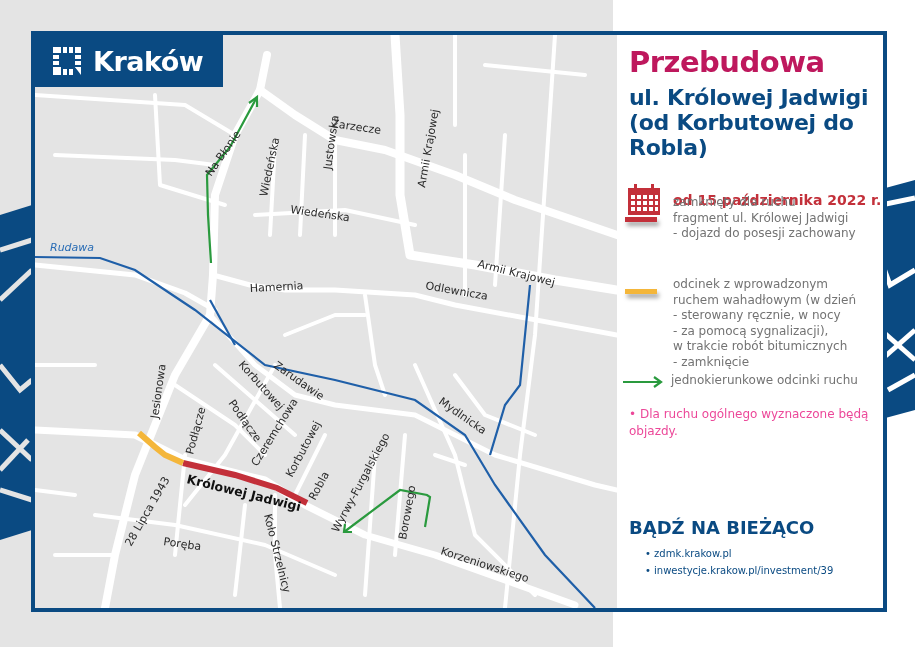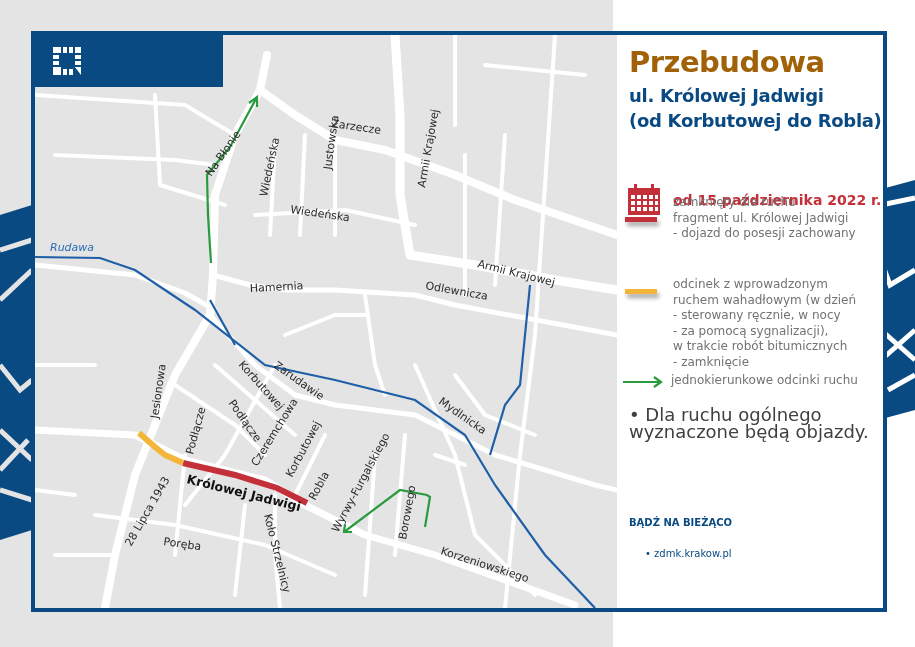--- a/index.html
+++ b/index.html
@@ -32,47 +32,47 @@
     background: #0a4a82;
     display: flex; align-items: center;
   }
   .logo-icon { margin-left: 16px; width: 32px; height: 32px; }
   .logo-text {
     color: #ffffff; font-size: 27px; font-weight: bold; margin-left: 10px;
     font-family: "DejaVu Sans", sans-serif; letter-spacing: -0.5px;
   }
   .title {
     position: absolute; left: 12px; top: 10px;
-    font-size: 29px; font-weight: bold; color: #a16207; letter-spacing: -0.5px;
+    font-size: 29px; font-weight: bold; color: #be185d; letter-spacing: -0.5px;
   }
   .subtitle {
-    position: absolute; left: 12px; font-size: 18px; font-weight: bold; color: #0a4a82;
+    position: absolute; left: 12px; font-size: 22px; font-weight: bold; color: #0a4a82;
     letter-spacing: -0.3px;
   }
   .date-row {
     position: absolute; left: 10px; top: 113px; display: flex; align-items: center; margin-top: 36px;
   }
   .date-text {
     color: #c3303a; font-weight: bold; font-size: 14px; margin-left: 12px;
   }
   .legend-item { position: absolute; left: 0; width: 266px; }
   .legend-swatch {
     position: absolute; left: 8px; width: 32px; height: 5px;
     box-shadow: 2px 4px 4px rgba(0,0,0,0.35);
   }
   .legend-text {
     position: absolute; left: 56px; font-size: 12px; line-height: 15.5px; color: #737373;
     white-space: pre-line;
   }
   .note {
-    position: absolute; left: 12px; width: 255px; font-size: 18px; line-height: 17px;
-    color: #404040; font-weight: bold;
+    position: absolute; left: 12px; width: 255px; font-size: 12px; line-height: 17px;
+    color: #ec4899; font-weight: bold;
   }
   .section-head {
-    position: absolute; left: 12px; top: 482px; font-size: 10px; font-weight: bold; color: #0a4a82; text-align: right;
+    position: absolute; left: 12px; top: 482px; font-size: 18px; font-weight: bold; color: #0a4a82; text-align: right;
   }
   .link {
     position: absolute; left: 28px; font-size: 10px; font-weight: bold; color: #0a4a82;
   }
   .street {
     font-family: "DejaVu Sans", sans-serif; font-size: 11px; fill: #2a2a2a;
   }
   .street-bold { font-weight: bold; font-size: 12.5px; fill: #111; }
   .river-label { font-style: italic; fill: #2a6db5; font-size: 11px; }
 </style>
@@ -202,20 +202,21 @@
           <rect x="24" y="10" width="6" height="4"></rect>
         <rect x="2" y="16" width="6" height="4"></rect>
           <rect x="24" y="16" width="6" height="4"></rect>
         <rect x="2" y="22" width="8" height="8"></rect>
           <rect x="12" y="24" width="4" height="6"></rect>
           <rect x="18" y="24" width="4" height="6"></rect>
         <polygon points="24,22 30,22 30,30 24,30 30,30"></polygon>
         <polygon points="24,22 30,28 30,22"></polygon>
       </g>
     </svg>
+    <span class="logo-text">Kraków</span>
   </div>
 
   <div class="panel">
     <div class="title">Przebudowa</div>
     <div class="subtitle" style="top:50px">ul. Królowej Jadwigi</div>
     <div class="subtitle" style="top:75px">(od Korbutowej do Robla)</div>
 
     <div class="date-row">
       <svg width="34" height="32" viewBox="0 0 34 32">
         <rect x="1" y="4" width="32" height="27" fill="#c3303a"></rect>
@@ -264,14 +265,15 @@
         <line x1="0" y1="6" x2="38" y2="6" stroke="#2a9a3e" stroke-width="2.2"></line>
         <polyline points="31,1 38,6 31,11" stroke="#2a9a3e" stroke-width="2.2" fill="none"></polyline>
       </svg>
       <div class="legend-text" style="top:0;left:54px">jednokierunkowe odcinki ruchu</div>
     </div>
 
     <div class="note" style="top:371px;font-weight:normal">• Dla ruchu ogólnego wyznaczone będą objazdy.</div>
 
     <div class="section-head">BĄDŹ NA BIEŻĄCO</div>
     <div class="link" style="top:513px;font-weight:normal">• zdmk.krakow.pl</div>
+    <div class="link" style="top:530px;font-weight:normal">• inwestycje.krakow.pl/investment/39</div>
   </div>
 </div>
 
 </body></html>

